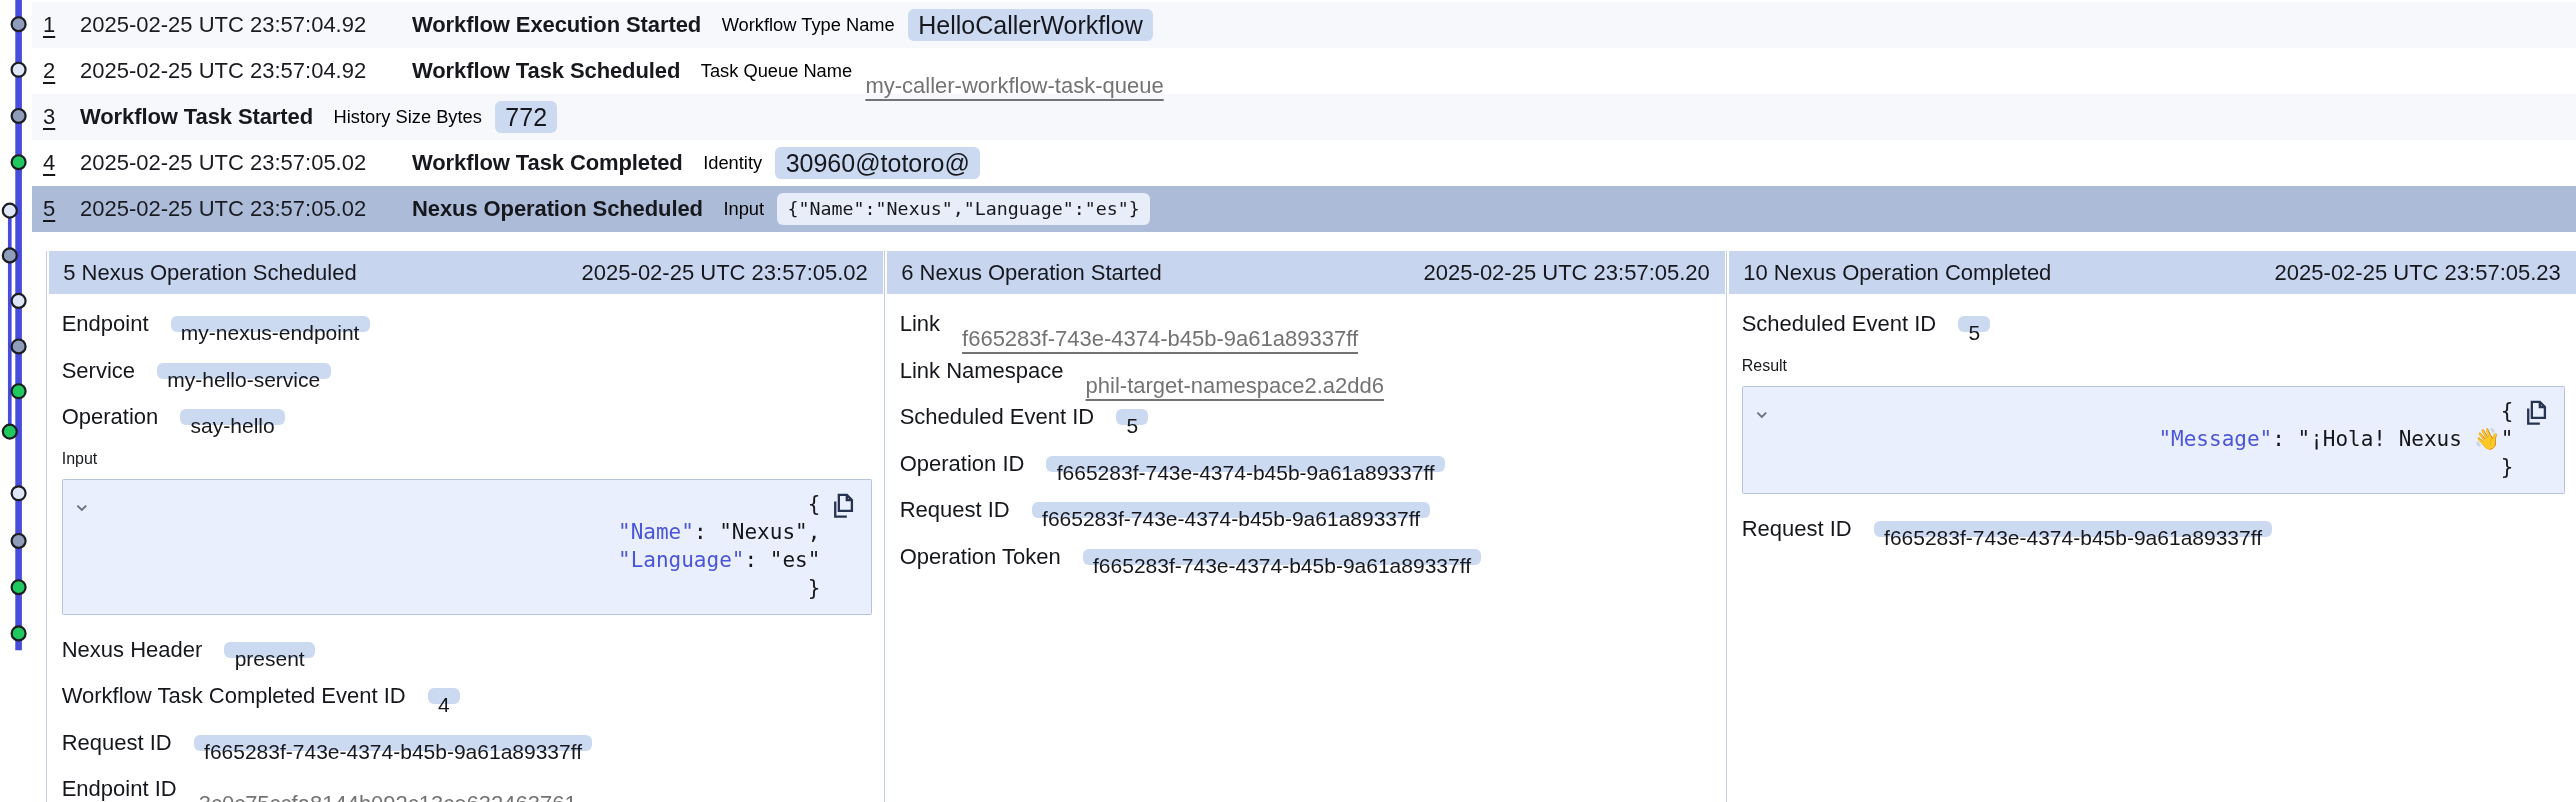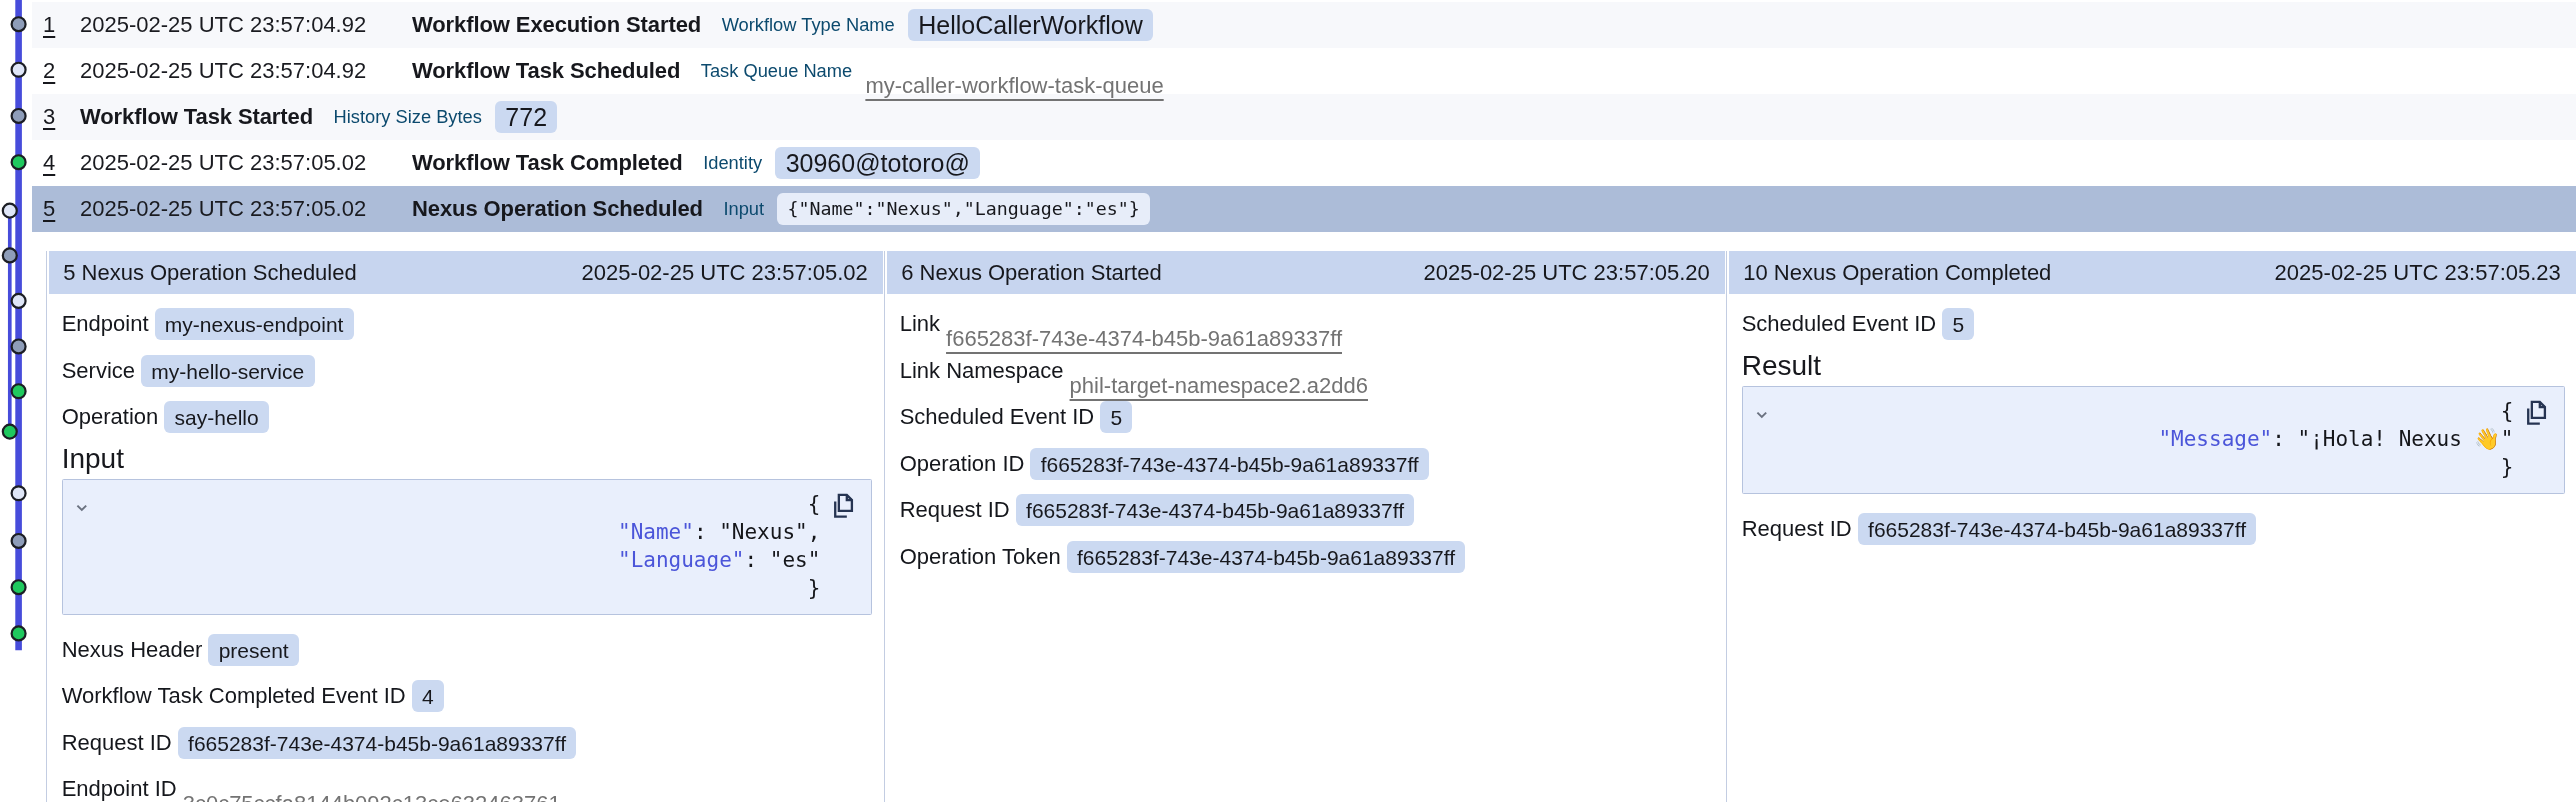--- a/index.html
+++ b/index.html
@@ -35,21 +35,21 @@
     width: 37px;
     font-weight: 500;
   }
   .ev-num span {
     text-decoration: underline;
     text-underline-offset: 4.4px;
     text-decoration-thickness: 2.2px;
   }
   .ev-time { width: 332px; color: #1a1b20; }
   .ev-name { font-weight: 700; margin-right: 20.5px; letter-spacing: -0.1px; }
-  .ev-attr { font-size: 18.3px; color: #0c4a6e; margin-right: 13.2px; }
+  .ev-attr { font-size: 18.3px; color: #000000; margin-right: 13.2px; }
   .badge {
     display: inline-block;
     background: #cbd9f1;
     border-radius: 5.9px;
     padding: 0 10.3px;
     height: 32px; line-height: 32px;
     font-size: 25px;
     white-space: nowrap;
   }
   .badge.mono {
@@ -84,30 +84,30 @@
     padding: 0 14.7px;
     font-size: 22px;
     color: #17181d;
   }
   .panel-title { white-space: nowrap; }
   .panel-ts { margin-left: auto; white-space: nowrap; }
   .panel-body { padding: 13.2px 11.7px 0 14.7px; }
   .field {
     display: flex;
     align-items: center;
-    gap: 6px;
+    gap: 22px;
     height: 34px;
     margin-bottom: 12.5px;
     font-size: 22px;
     white-space: nowrap;
   }
-  .field .badge { height: 32px; line-height: 34px; font-size: 21px; }
+  .field .badge { height: 16px; line-height: 34px; font-size: 21px; }
   .field-label { color: #15171c; }
   .code-label {
-    font-size: 28px;
+    font-size: 16px;
     height: 25px;
     margin-bottom: 7.3px;
     display: flex; align-items: center;
   }
   .code-block {
     position: relative;
     background: #e9effc;
     border: 1.5px solid #b6c3de;
     border-radius: 1.5px;
     padding: 10.3px 51px 11.7px 0;

